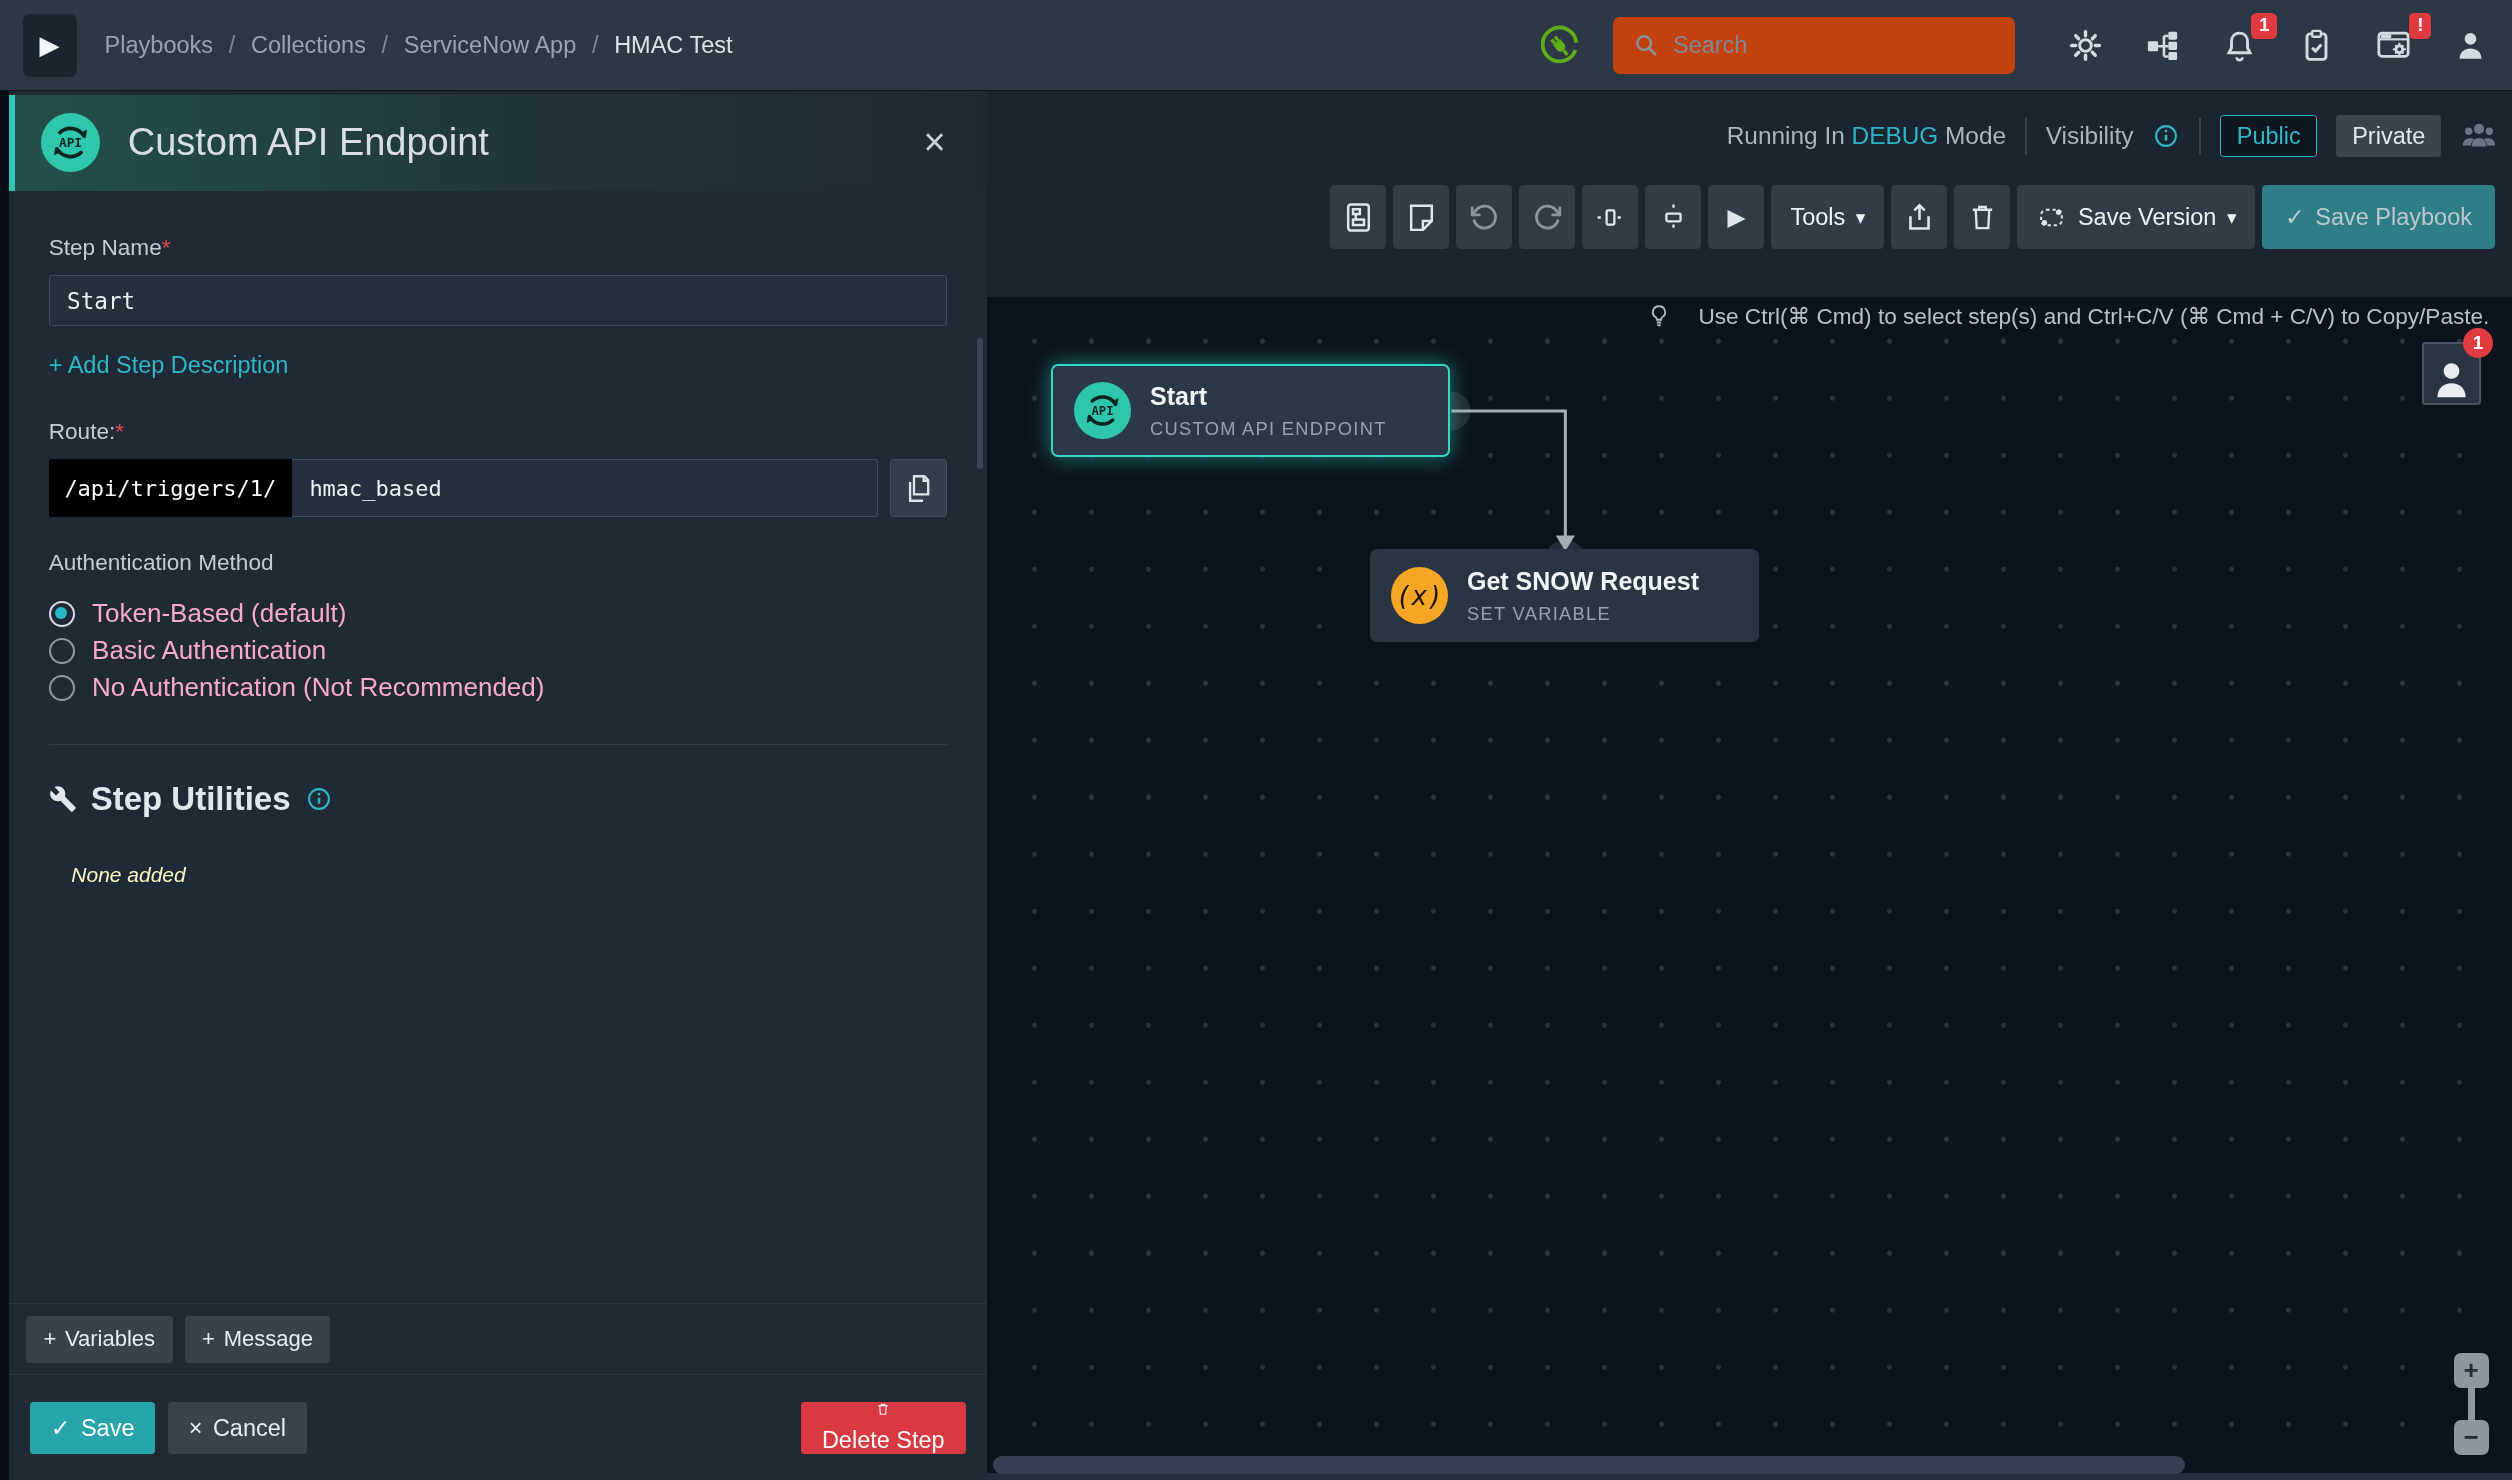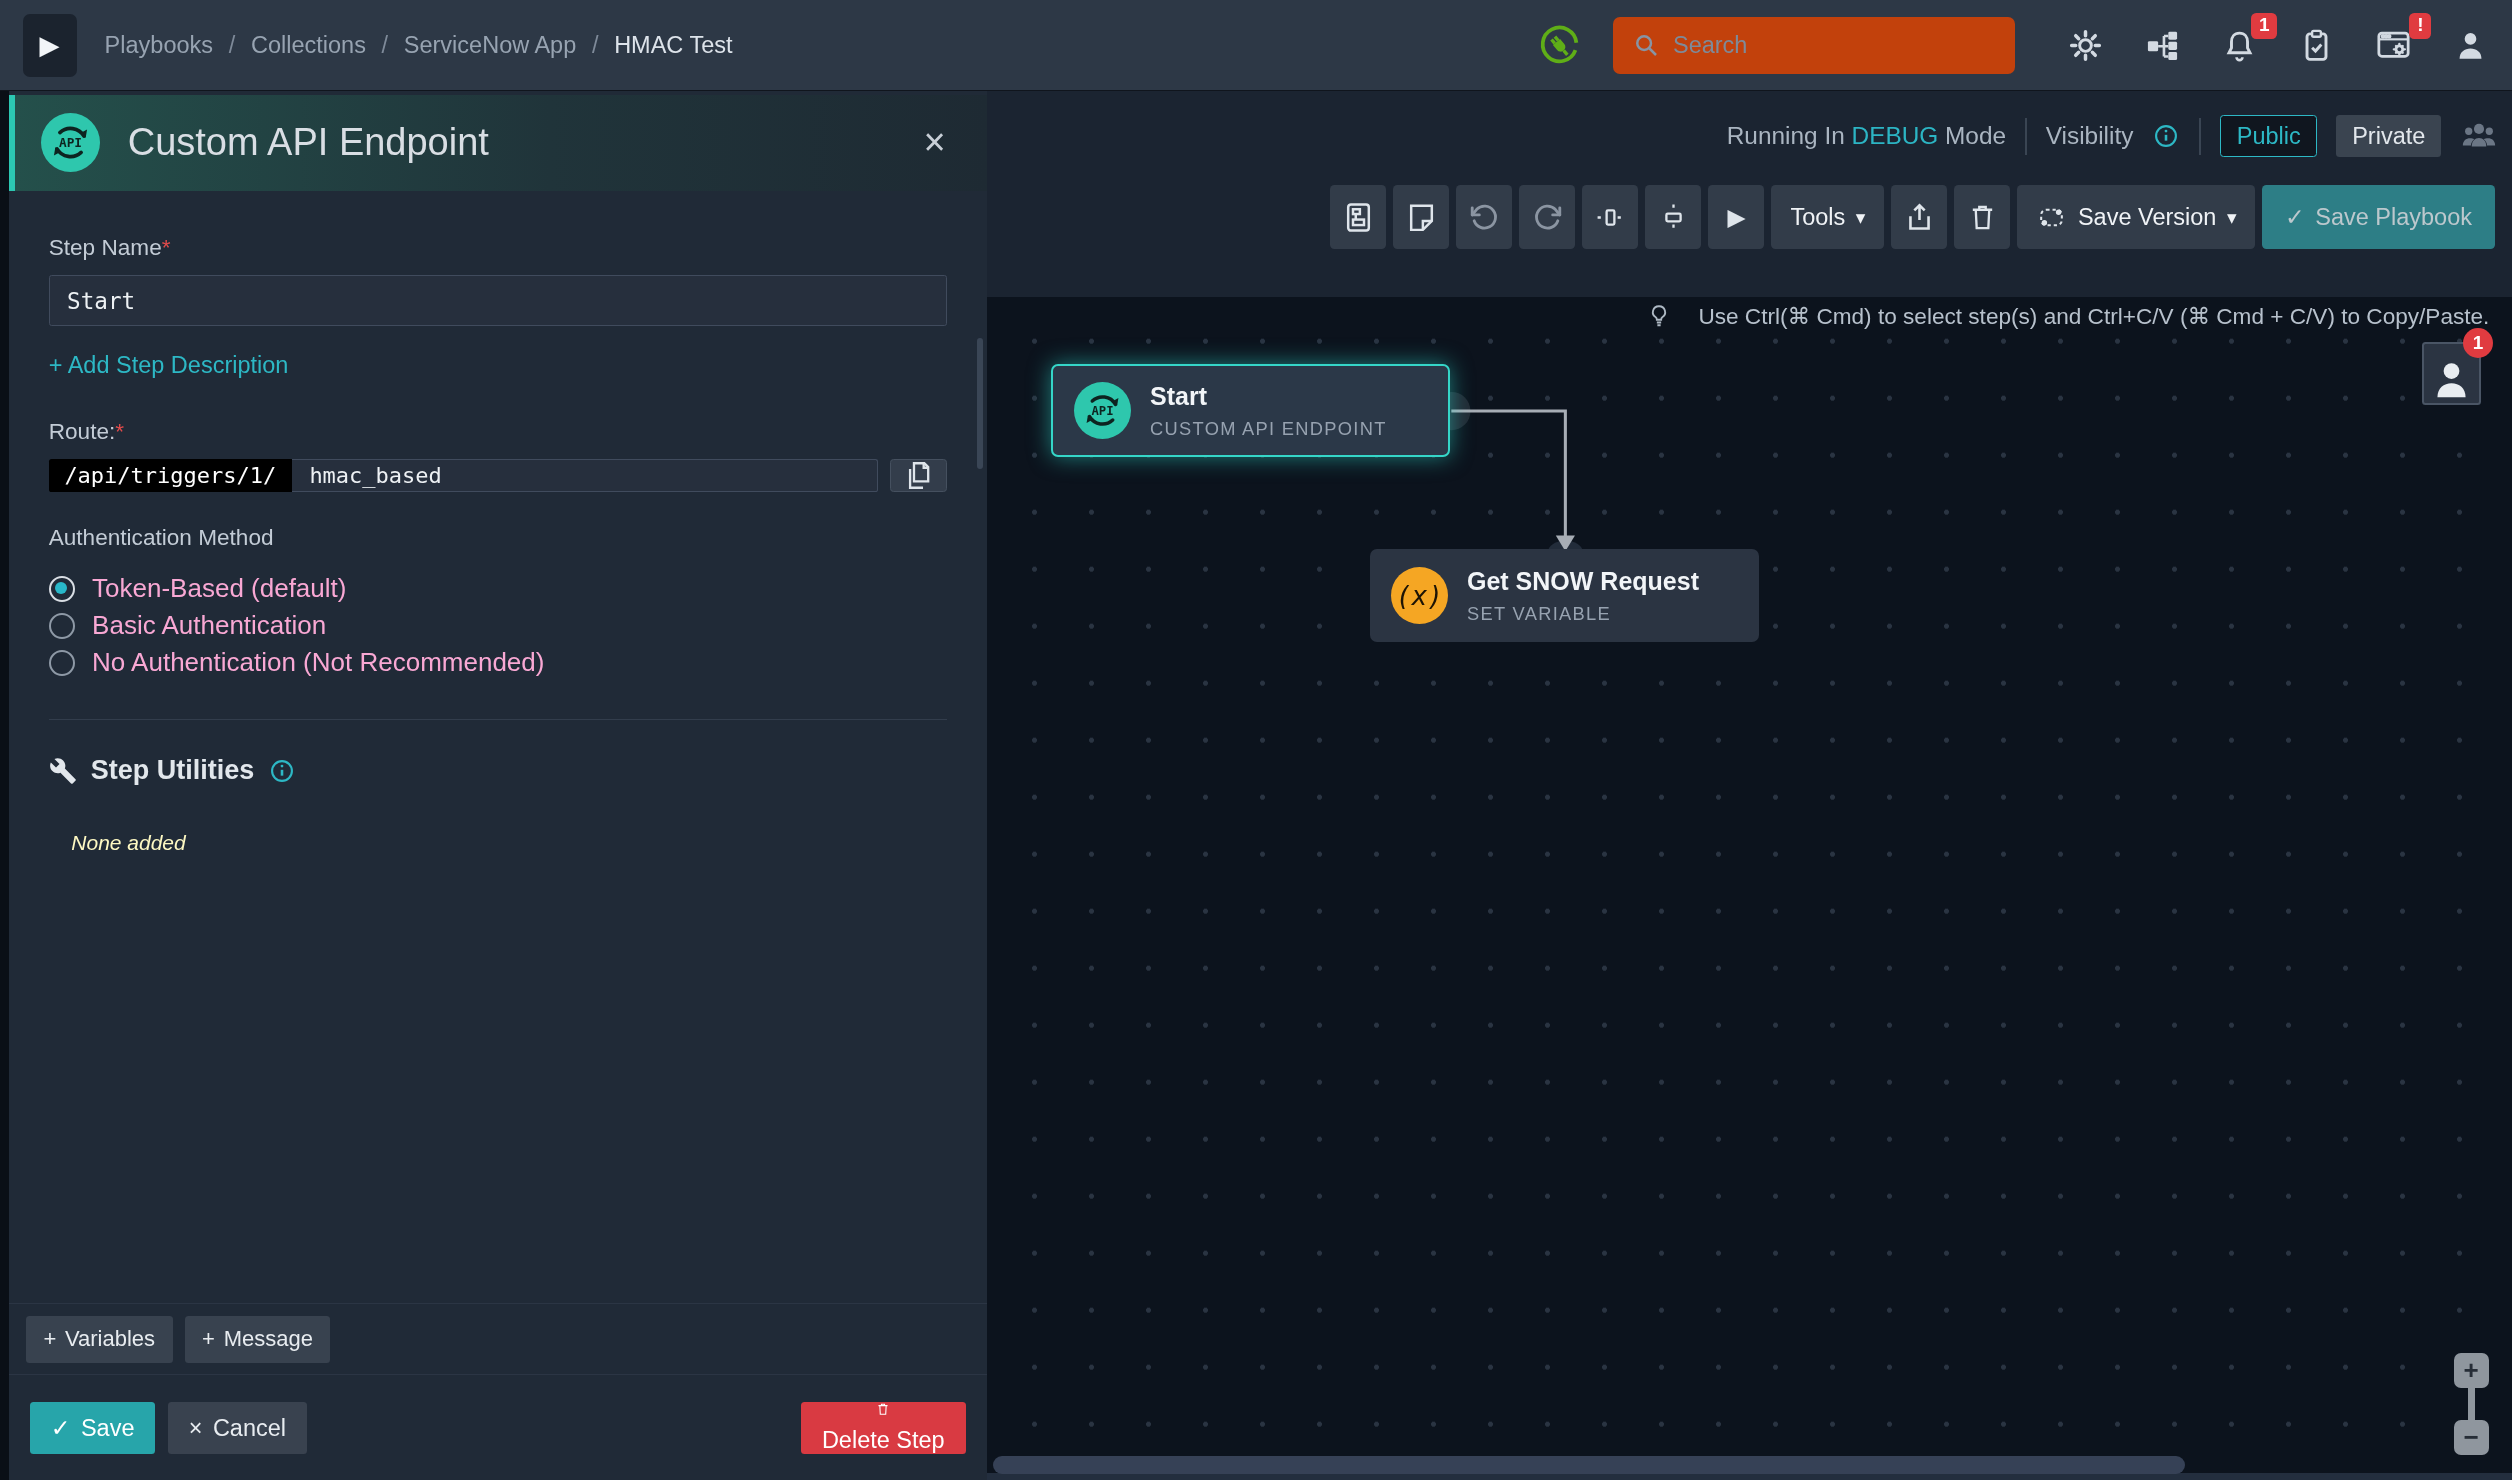--- a/index.html
+++ b/index.html
@@ -42,37 +42,37 @@
   .panel-title { margin-left:28px; font-size:38px; color:#d9dee4; }
   .panel-close { margin-left:auto; color:#c8cfd7; font-size:38px; width:52px; text-align:center; cursor:pointer; }
   .panel-body { position:absolute; left:0; top:99px; right:0; bottom:179px; padding:45px 40px 0 40px; overflow:hidden; }
   .panel-scrollthumb { position:absolute; right:3.5px; top:148px; width:6.1px; height:131px; background:#3a4656; border-radius:3.5px; }
   .field-label { font-size:22.6px; color:#c3ccd6; margin-bottom:14px; }
   .req { color:#e04b4b; }
   .text-input { width:100%; height:51px; background:#262f3d; border:0.9px solid #404b5d; border-radius:2.6px;
                 color:#edf1f4; font-size:22.6px; padding:0 17.4px; outline:none;
                 font-family:"DejaVu Sans Mono","Liberation Mono",monospace; }
   .link { color:#2db8c5; font-size:23.5px; margin:26px 0 40px 0; cursor:pointer; display:inline-block; }
-  .route-row { display:flex; align-items:stretch; height:33px; margin-bottom:33px; }
+  .route-row { display:flex; align-items:stretch; height:58px; margin-bottom:33px; }
   .route-prefix { background:#000; color:#fff; font-size:22px; display:flex; align-items:center;
                   padding:0 15.7px; border-radius:2.6px 0 0 2.6px;
                   font-family:"DejaVu Sans Mono","Liberation Mono",monospace; }
   .route-input { flex:1; height:auto; border-radius:0 2.6px 2.6px 0; border-left:none; font-size:22px; }
   .copy-btn { width:57px; margin-left:12.2px; background:#333d4b; border:0.9px solid #45505f; border-radius:3.5px;
               display:flex; align-items:center; justify-content:center; color:#dfe5eb; cursor:pointer; }
   .auth-label { margin-top:5.2px; margin-bottom:19px; }
   .radio-row { display:flex; align-items:center; gap:17.4px; height:37px; cursor:pointer; }
   .radio { width:26px; height:26px; border-radius:50%; border:2.6px solid #8e99a6; flex:0 0 auto; position:relative; }
   .radio-row.selected .radio { border-color:#d9dee4; }
   .radio-row.selected .radio::after { content:""; position:absolute; left:4.4px; top:4.4px; width:12.2px; height:12.2px;
                                       border-radius:50%; background:#28b7c8; }
   .radio-label { font-size:26px; color:#f9a8d4; }
   .divider { border-top:0.9px solid #323d4c; margin-top:38px; }
   .utilities-row { display:flex; align-items:center; gap:14px; margin-top:35px; color:#e2e7ec; }
-  .utilities-title { font-size:27px; font-weight:bold; }
+  .utilities-title { font-size:33px; font-weight:bold; }
   .none-added { margin:45px 0 0 22.6px; font-style:italic; font-size:21px; color:#fef9c3; }
 
   .variables-bar { position:absolute; left:0; right:0; bottom:107px; height:71px; border-top:0.9px solid #2b3544;
                    display:flex; align-items:center; gap:12.2px; padding:0 17.4px; background:#202a37; }
   .chip-btn { height:47px; background:#38424f; border:none; border-radius:3.5px; color:#e8ecf0; font-size:22px;
               padding:0 17.4px; display:flex; align-items:center; gap:8.7px; cursor:pointer; font-family:inherit; }
   .panel-footer { position:absolute; left:0; right:0; bottom:0; height:107px; border-top:0.9px solid #2b3544;
                   display:flex; align-items:center; padding:0 21px; gap:12.2px; background:#202a37; }
   .btn { height:52px; border:none; border-radius:3.5px; font-size:23.5px; color:#fff; padding:0 21px;
          display:flex; align-items:center; gap:10.5px; cursor:pointer; font-family:inherit; }

